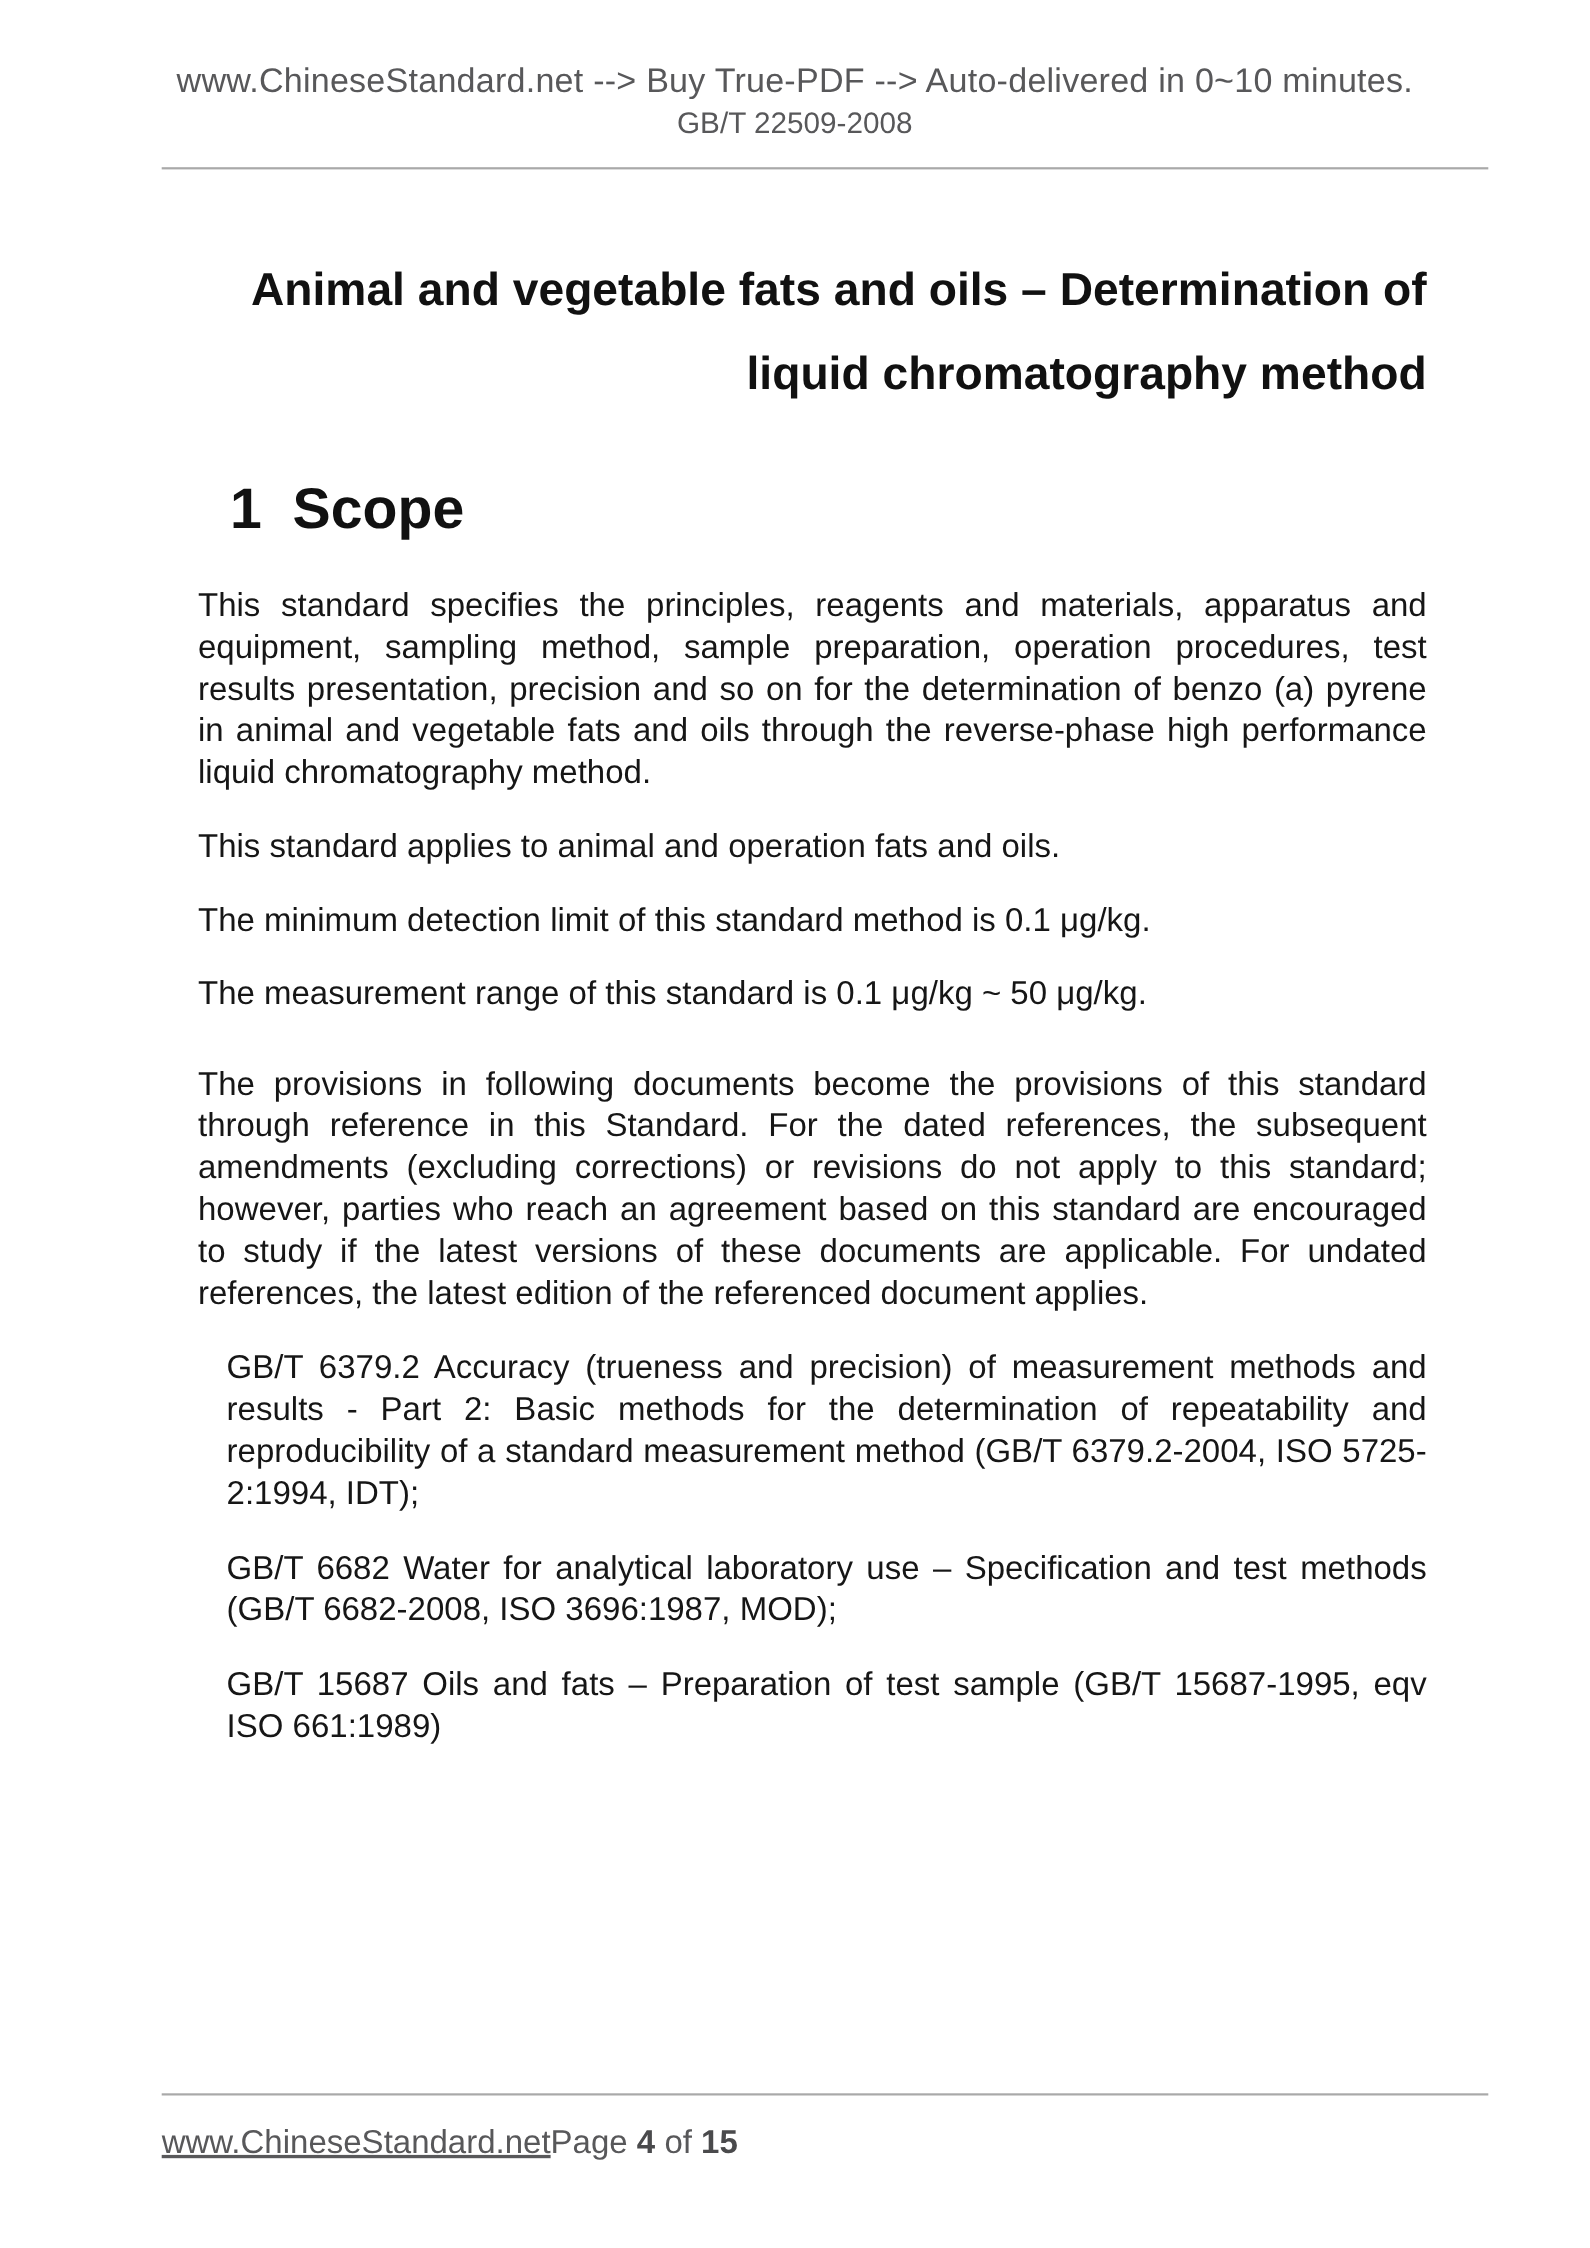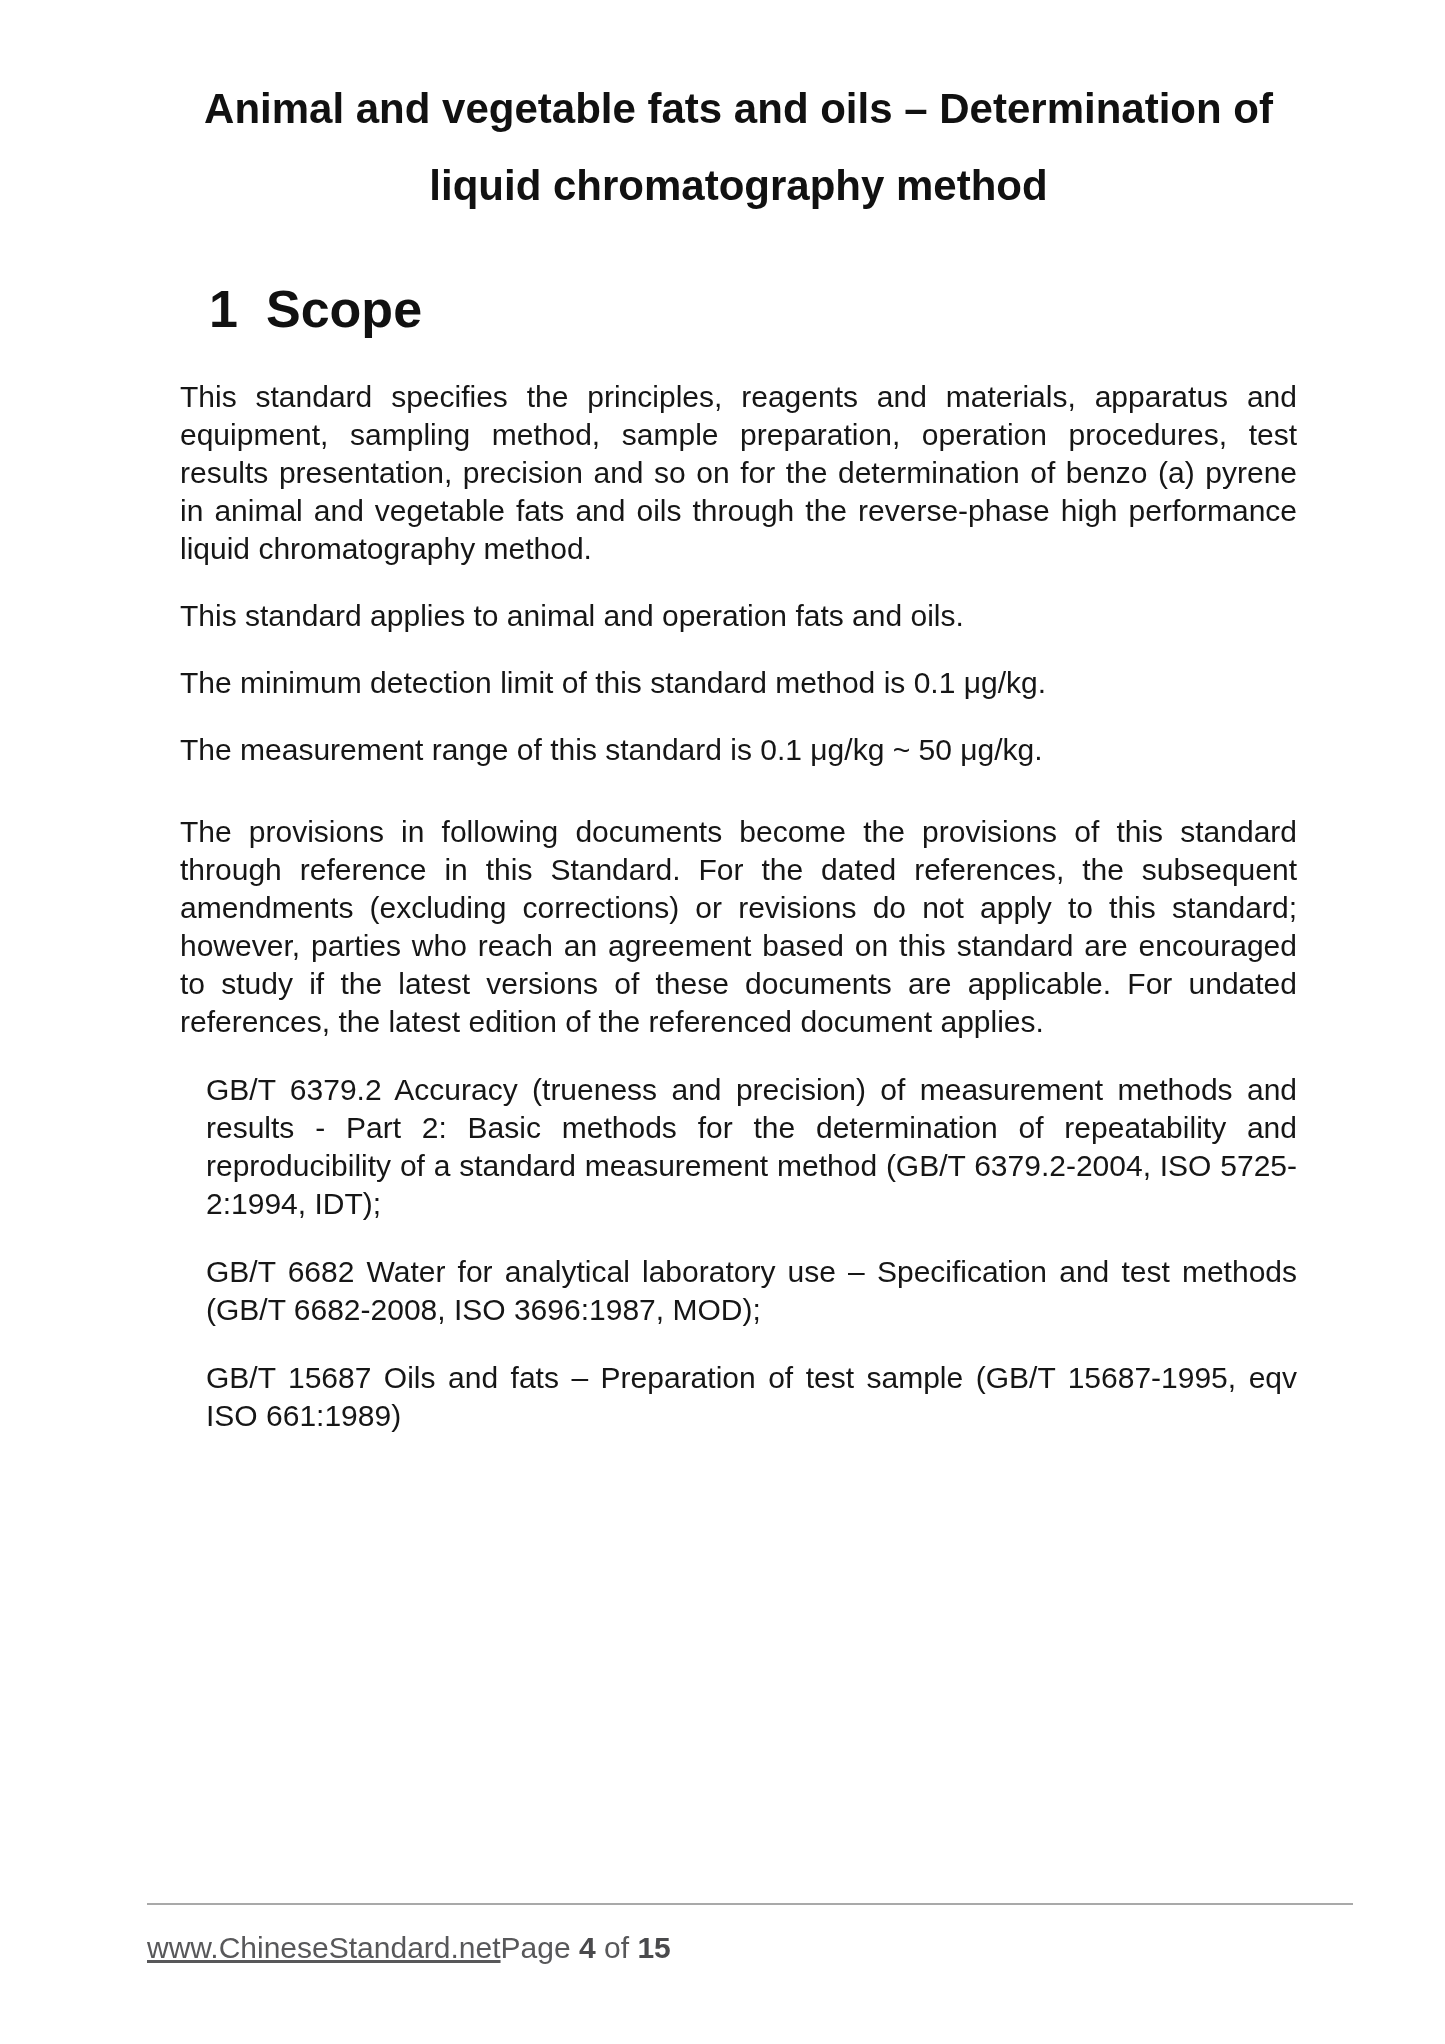--- a/index.html
+++ b/index.html
@@ -34,21 +34,21 @@
     height: 0;
     border: none;
     border-top: 2px solid #a9a9a9;
   }
 
   
   .content { margin: 0 148px 0 180px; }
 
   .doc-title {
     margin-top: 70px;
-    text-align: center;
+    text-align: right;
     font-size: 42px;
     font-weight: bold;
     line-height: 77px;
     color: #111111;
   }
 
   .section-heading {
     font-size: 52px;
     font-weight: bold;
     line-height: 50px;
@@ -93,20 +93,25 @@
     text-decoration: underline;
     cursor: pointer;
   }
   .page-indicator b { color: #4a4a4c; font-weight: bold; }
 </style>
 </head>
 <body>
 
 <div class="page">
 
+  <div class="header">
+    <div class="banner-line">www.ChineseStandard.net --&gt; Buy True-PDF --&gt; Auto-delivered in 0~10 minutes.</div>
+    <div class="doc-number">GB/T 22509-2008</div>
+    <hr class="header-rule">
+  </div>
 
   <div class="content">
 
     <div class="doc-title">
       <div>Animal and vegetable fats and oils – Determination of</div>
       <div>liquid chromatography method</div>
     </div>
 
     <div class="section-heading heading-1">
       <span class="sec-num">1</span><span>Scope</span>

